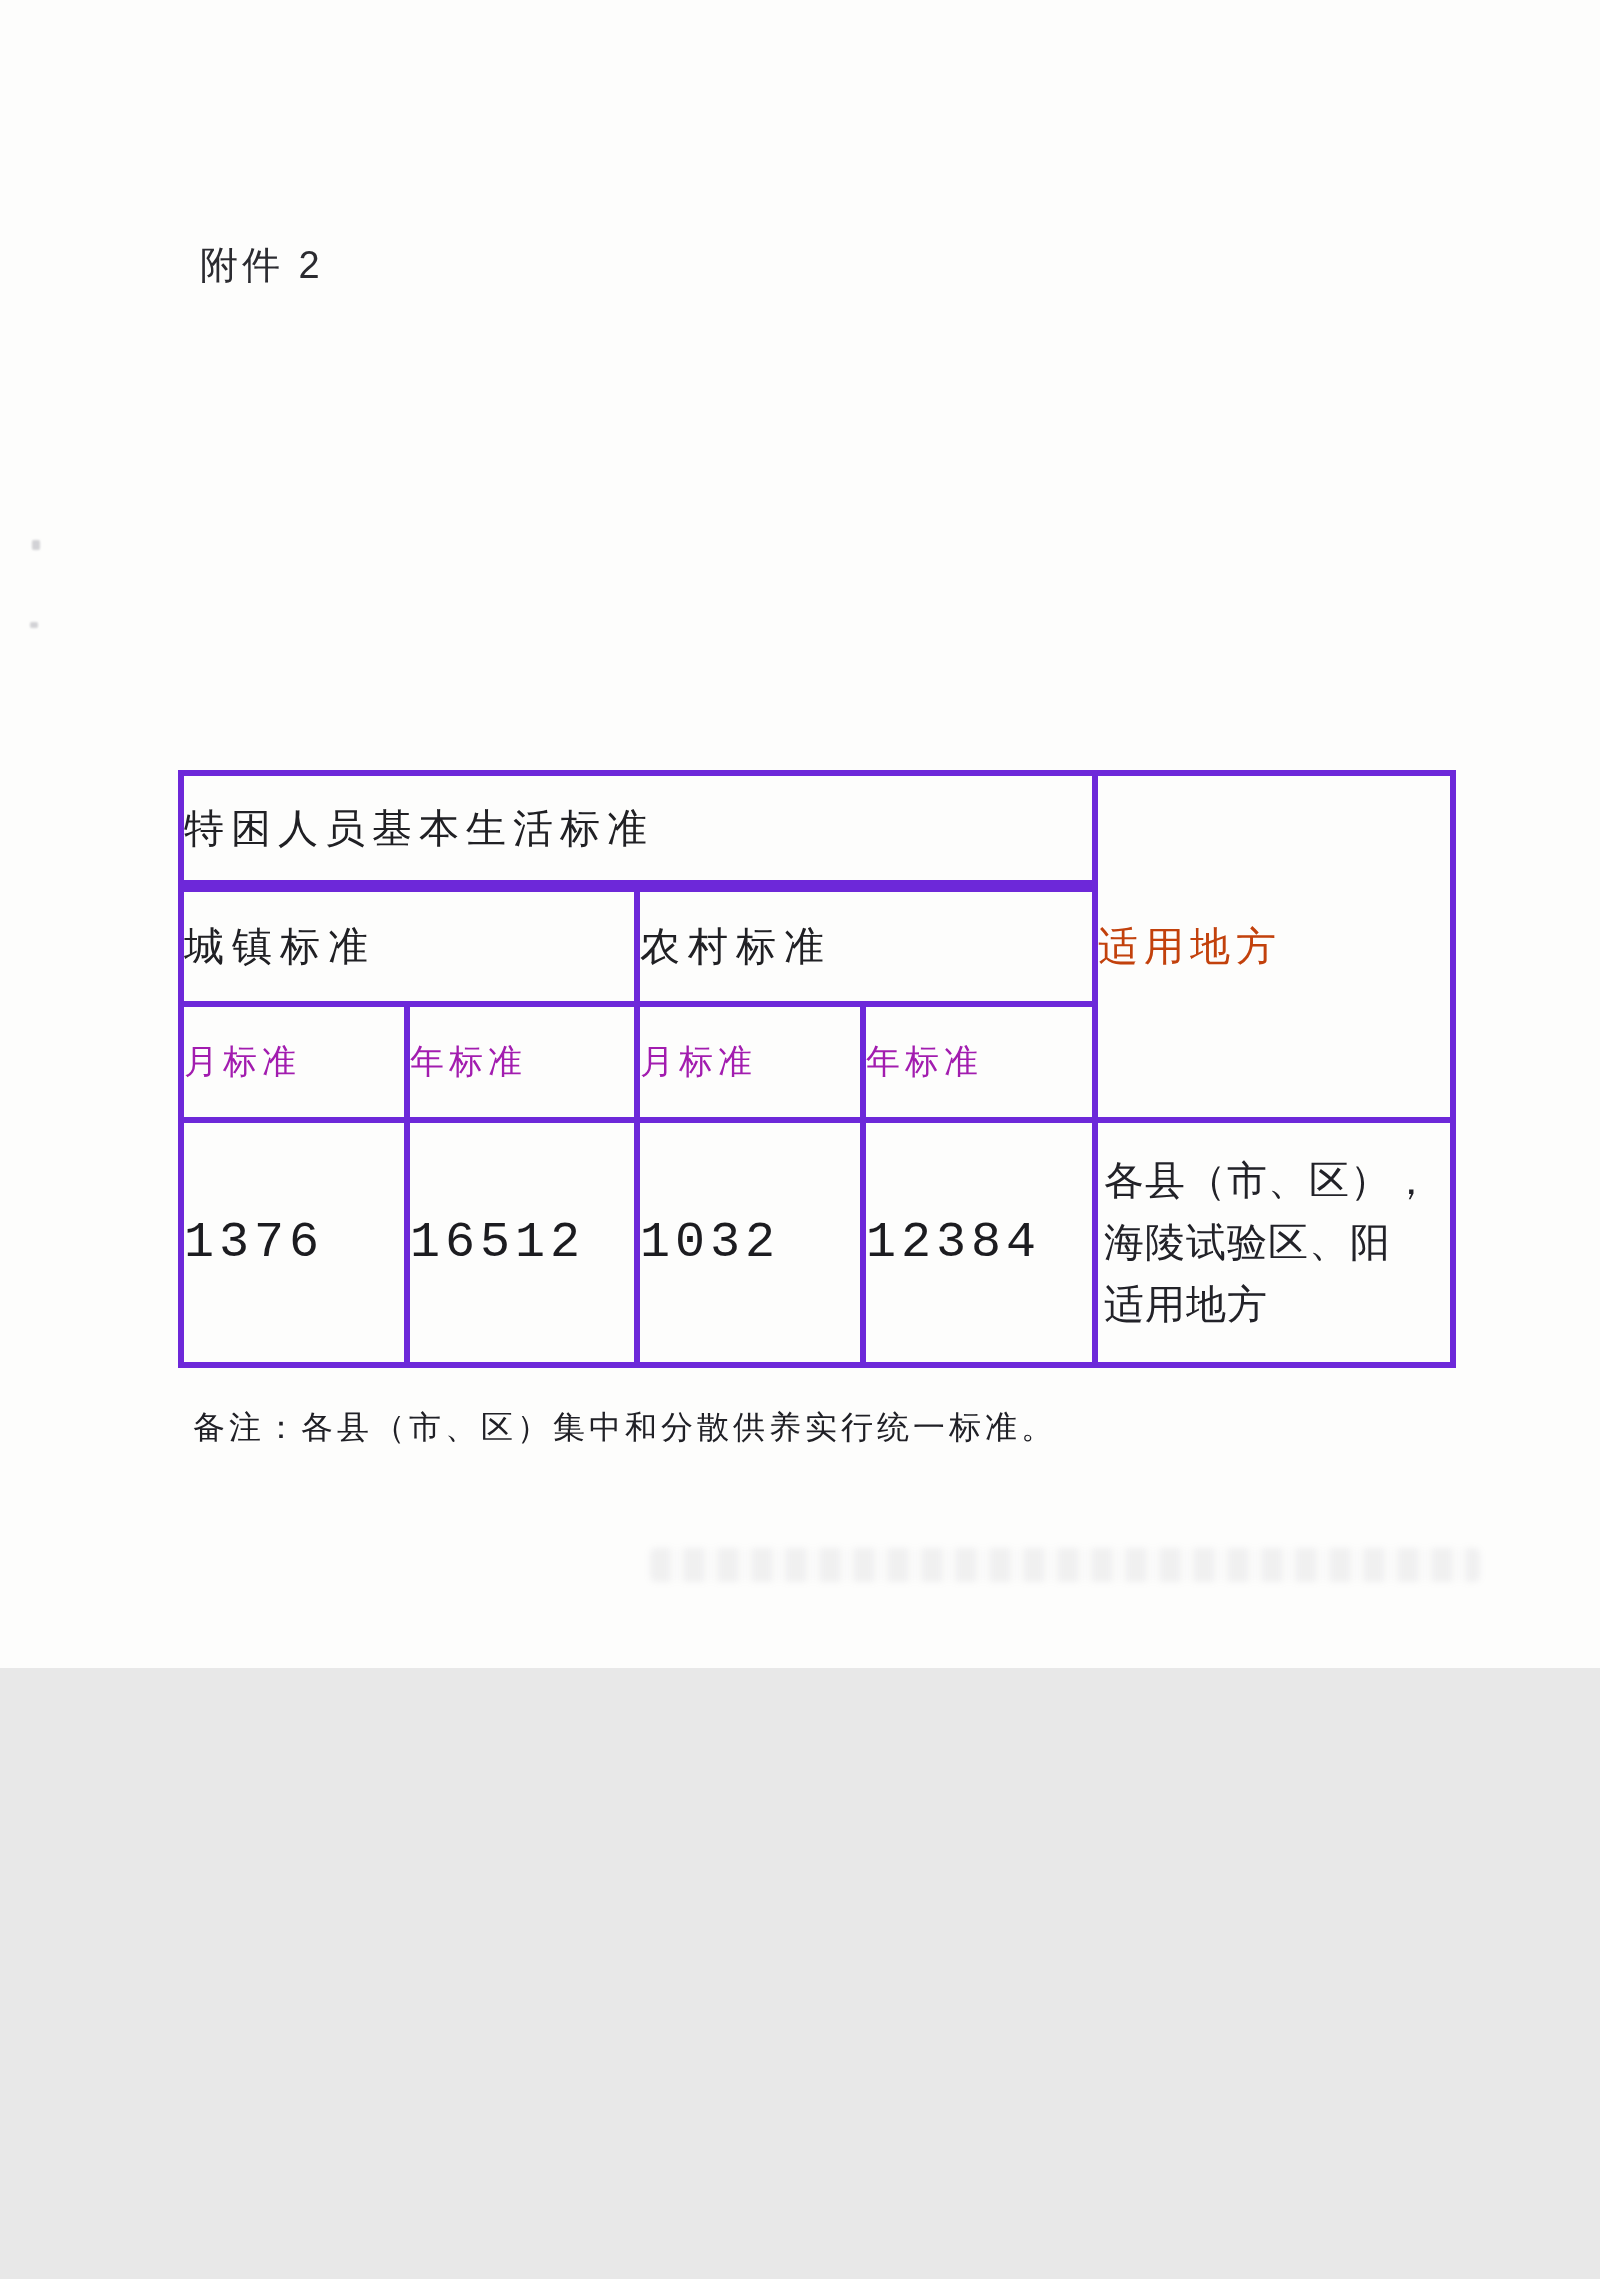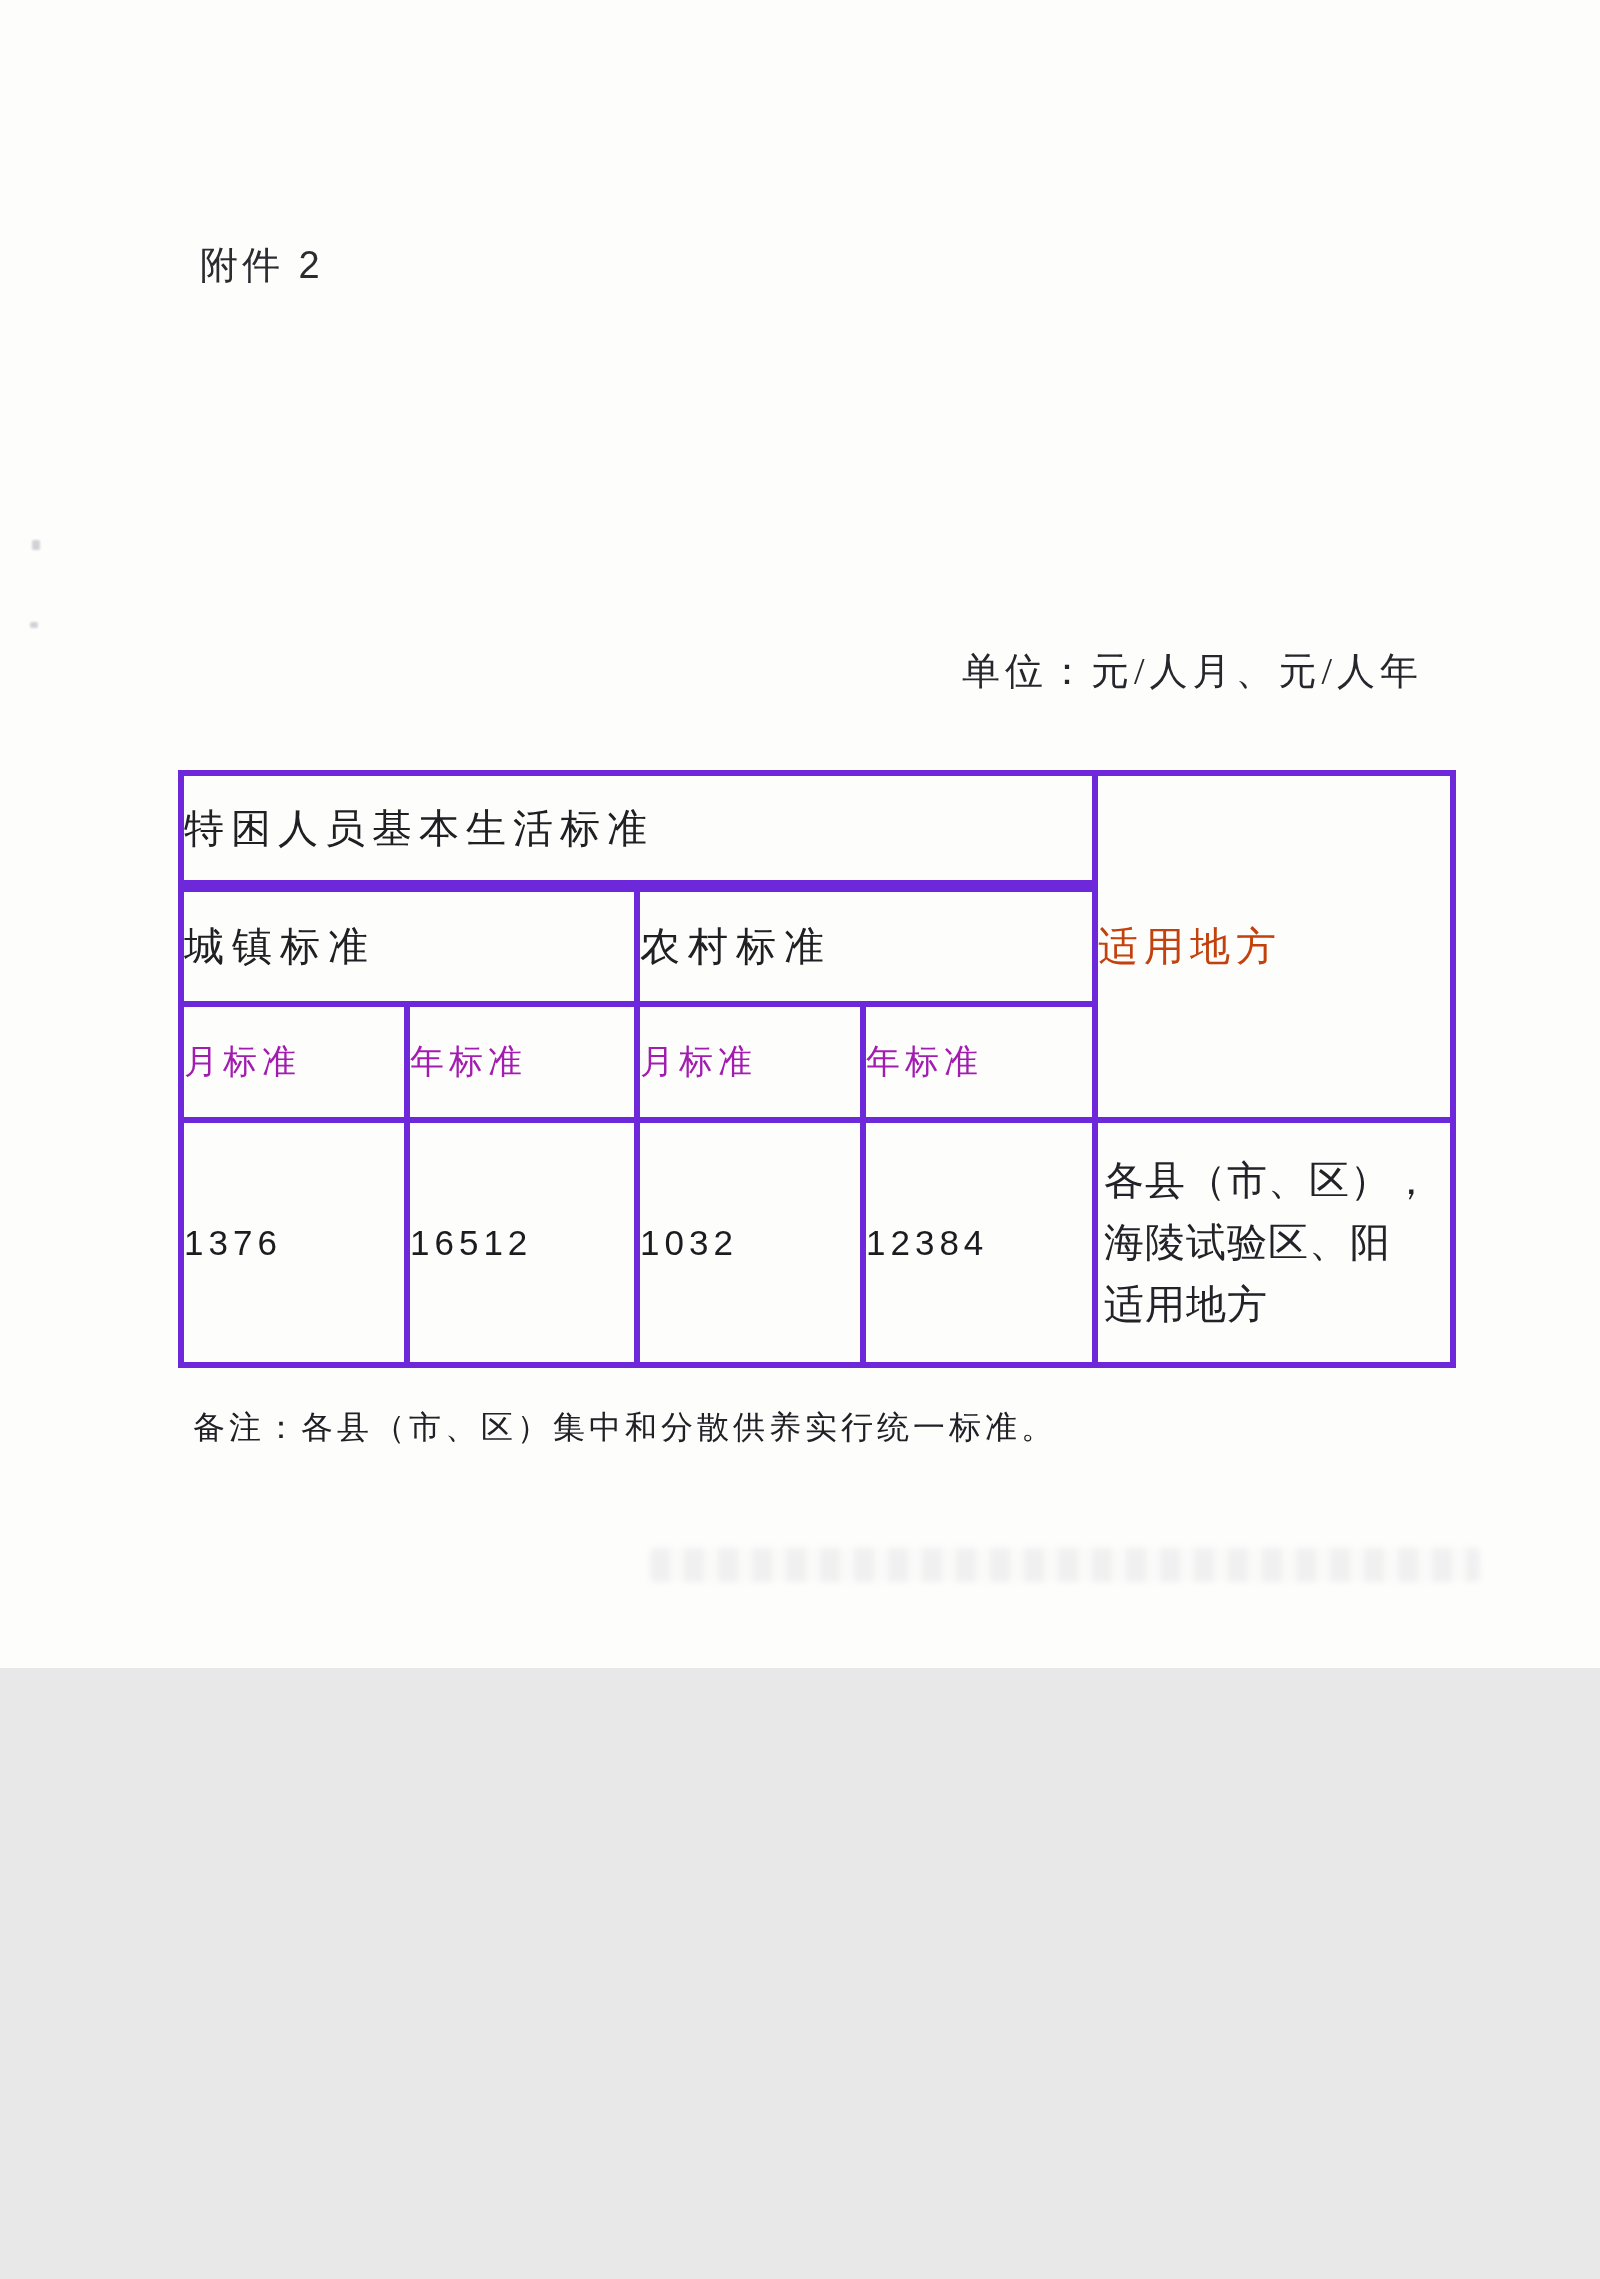--- a/index.html
+++ b/index.html
@@ -106,22 +106,22 @@
   }
   td.region-head {
     font-family: "Liberation Sans", sans-serif;
     font-size: 40px;
     letter-spacing: 6px;
     color: #c2410c;
     margin-left: 28px;
   }
   td.value-cell {
     height: 245px;
-    font-family: Liberation Sans, sans-serif;
-    font-size: 35px;
+    font-family: Liberation Mono, monospace;
+    font-size: 50px;
     letter-spacing: 5px;
     color: #1c1c20;
   }
   td.region-cell {
     font-size: 40px;
     letter-spacing: 1px;
     line-height: 62px;
     color: #222228;
     padding: 4px 6px;
     margin-top: 32px;
@@ -147,21 +147,20 @@
   }
 </style>
 </head>
 <body>
 
 <div class="page">
 
   <div class="attachment-label">附件 2</div>
 
 
-  <div class="unit-note">单位：元/人月、元/人年</div>
 
   <table class="std-table">
     <colgroup>
       <col style="width:226px">
       <col style="width:230px">
       <col style="width:226px">
       <col style="width:232px">
       <col style="width:358px">
     </colgroup>
     <tbody>

